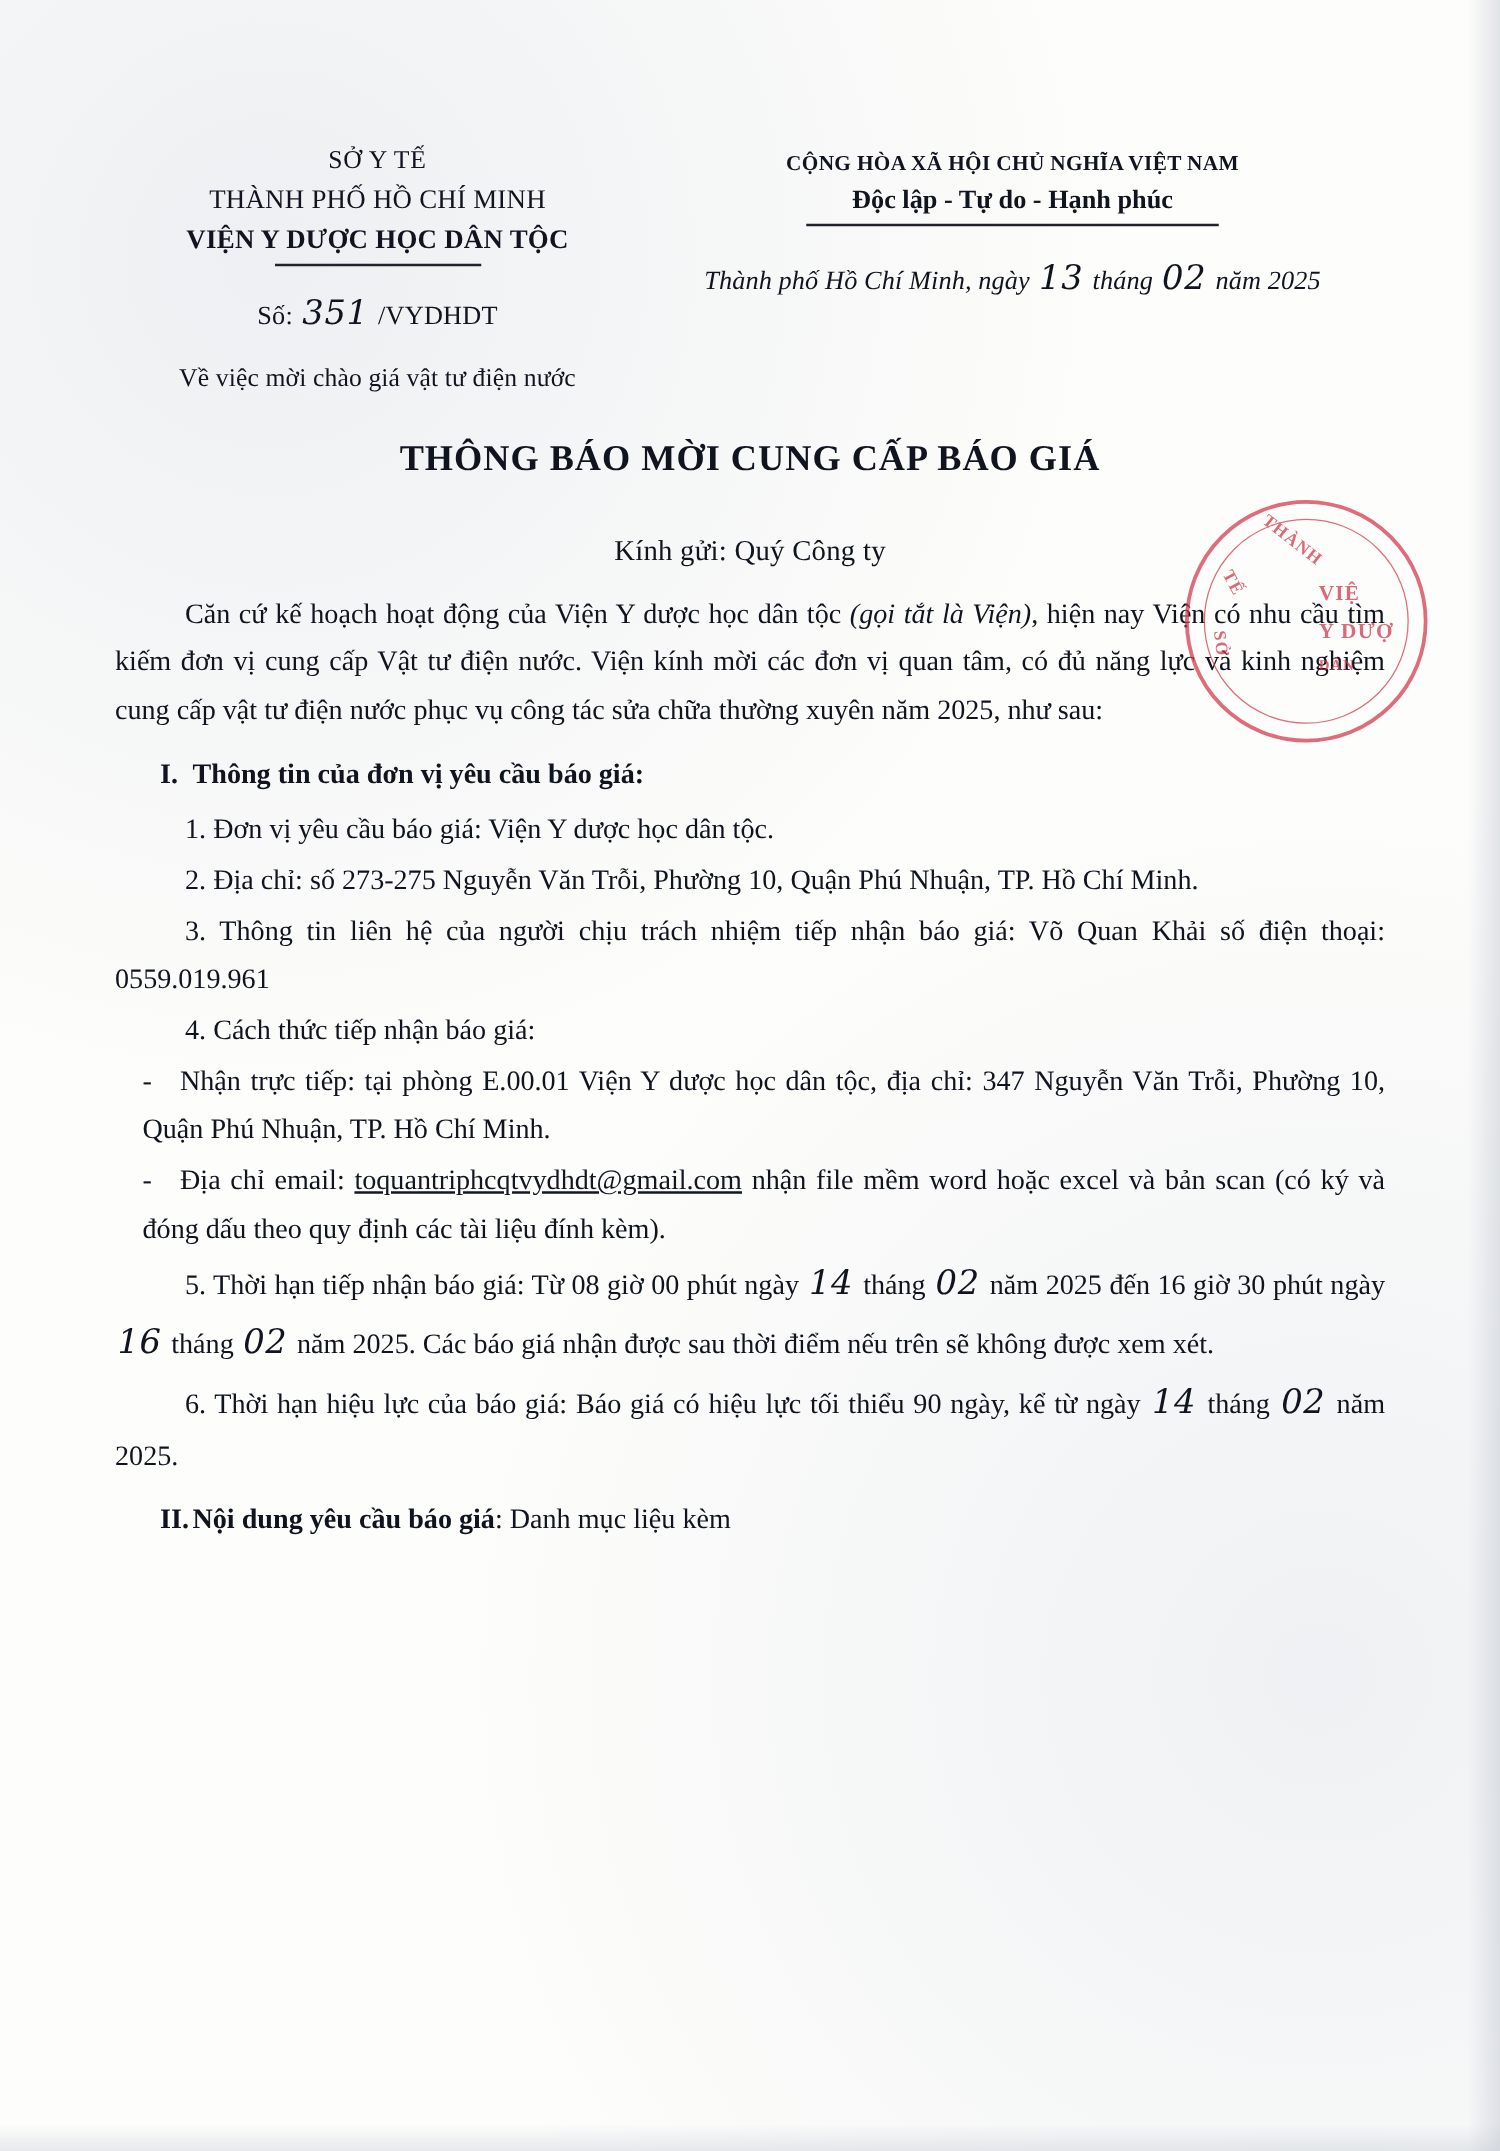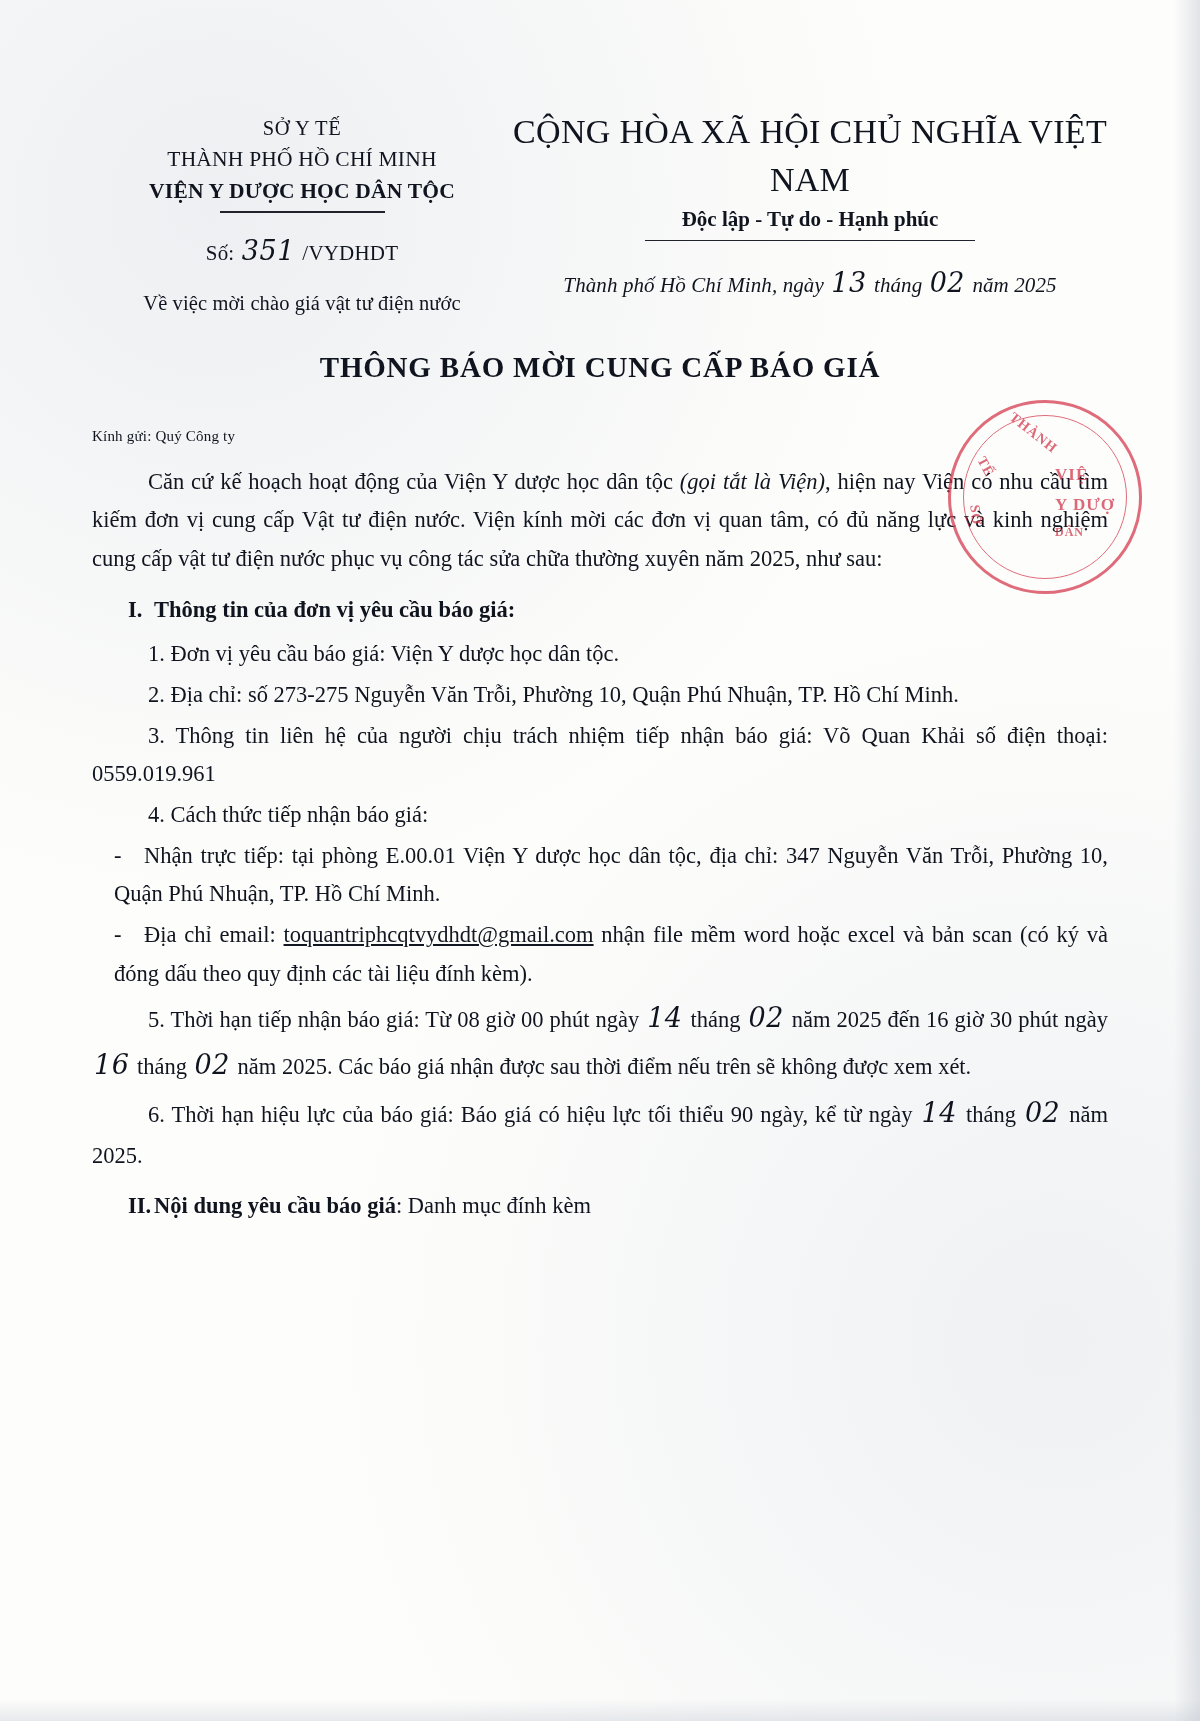--- a/index.html
+++ b/index.html
@@ -56,24 +56,25 @@
     letter-spacing: 0.2px;
     line-height: 1.45;
   }
   .org-line3 {
     font-size: 21.5px;
     font-weight: bold;
     letter-spacing: 0.2px;
     line-height: 1.5;
   }
   .nation-line1 {
-    font-size: 34px;
-    font-weight: normal;
+    font-size: 17px;
+    font-weight: bold;
     letter-spacing: 0.3px;
     line-height: 1.4;
+    margin-top: 11px;
   }
   .nation-line2 {
     font-size: 21px;
     font-weight: bold;
     line-height: 1.6;
   }
   .rule {
     width: 330px;
     height: 1.6px;
     background: #20232c;
@@ -115,22 +116,22 @@
   
   .title {
     margin-top: 36px;
     text-align: center;
     font-size: 29px;
     font-weight: bold;
     letter-spacing: 0.8px;
   }
   .addressee {
     margin-top: 44px;
-    text-align: left;
-    font-size: 15px;
+    text-align: center;
+    font-size: 23px;
     letter-spacing: 0.2px;
   }
 
   
   .body {
     margin-top: 18px;
     font-size: 22.5px;
     line-height: 1.72;
     text-align: justify;
     text-justify: inter-word;
@@ -286,21 +287,21 @@
       <p class="p">
         <span>6. Thời hạn hiệu lực của báo giá: Báo giá có hiệu lực tối thiểu 90 ngày, kể từ ngày</span>
         <span class="hand">14</span>
         <span>tháng</span>
         <span class="hand">02</span>
         <span>năm 2025.</span>
       </p>
 
       <div class="sec">
         <div class="num">II.</div>
-        <div class="txt"><span>Nội dung yêu cầu báo giá</span><span class="normal">: Danh mục đính kèm</span></div>
+        <div class="txt"><span>Nội dung yêu cầu báo giá</span><span class="normal">: Danh mục liệu kèm</span></div>
       </div>
 
     </div>
 
     <div class="stamp">
       <div class="stamp-inner"></div>
       <div class="stamp-t st1">THÀNH</div>
       <div class="stamp-t st2">TẾ</div>
       <div class="stamp-t st3">SỞ</div>
       <div class="stamp-t st4">VIỆ</div>

